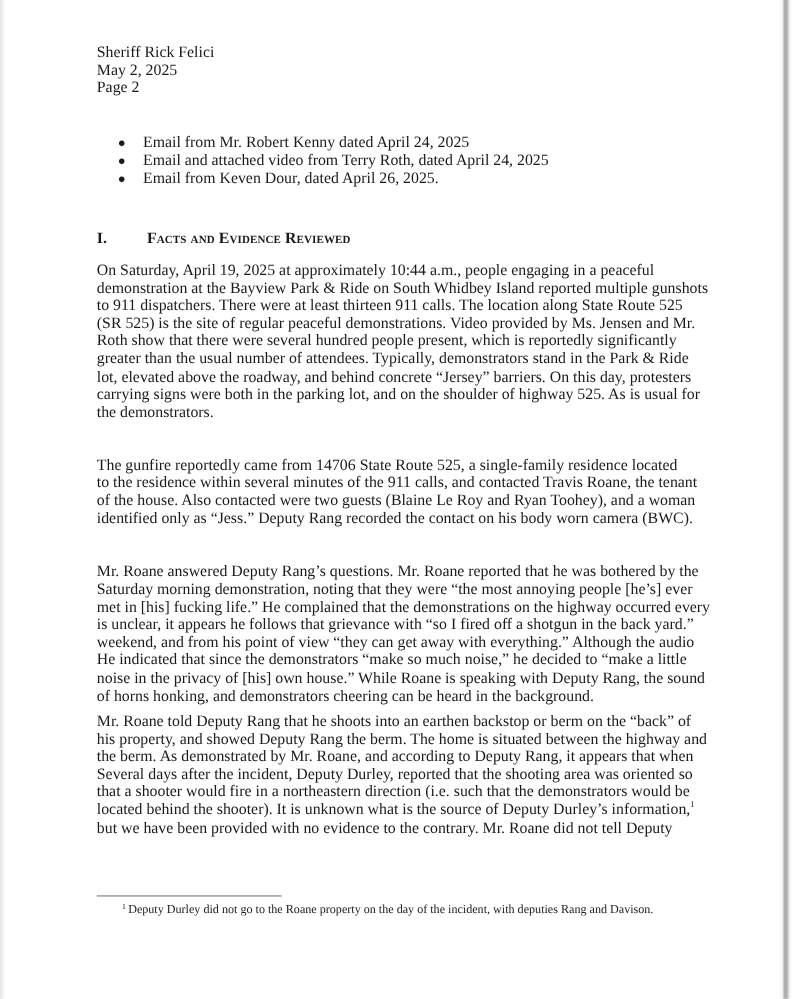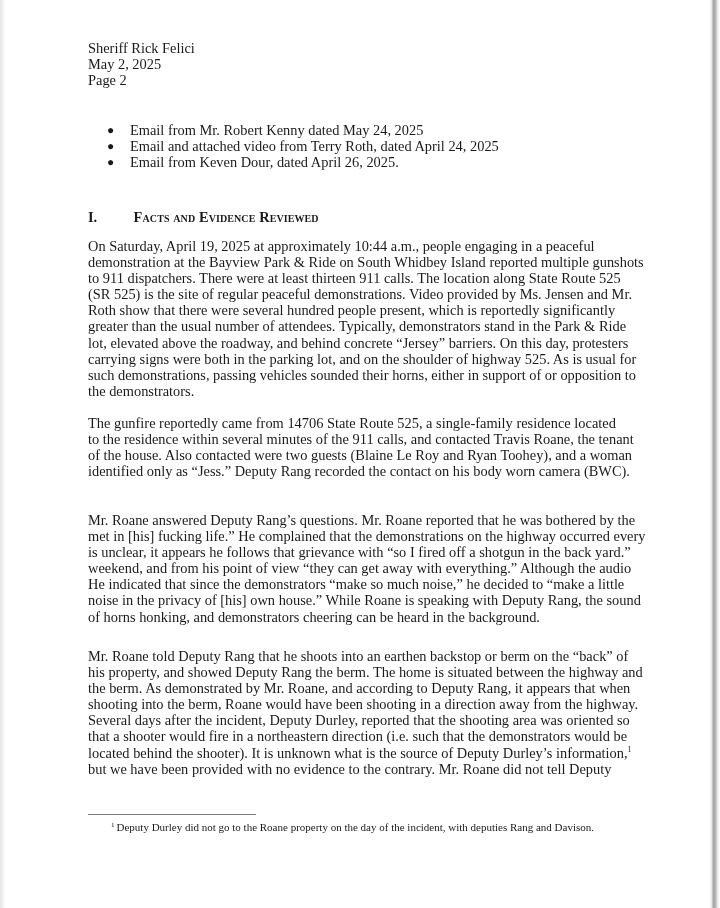--- a/index.html
+++ b/index.html
@@ -126,21 +126,21 @@
 <div class="page">
   <div>
     <span class="header-line">Sheriff Rick Felici</span>
     <span class="header-line">May 2, 2025</span>
     <span class="header-line">Page 2</span>
   </div>
 
   <ul class="bullets">
     <li>
       <span class="bullet">●</span>
-      <span>Email from Mr. Robert Kenny dated May 24, 2025</span>
+      <span>Email from Mr. Robert Kenny dated April 24, 2025</span>
     </li>
     <li>
       <span class="bullet">●</span>
       <span>Email and attached video from Terry Roth, dated April 24, 2025</span>
     </li>
     <li>
       <span class="bullet">●</span>
       <span>Email from Keven Dour, dated April 26, 2025.</span>
     </li>
   </ul>
@@ -152,46 +152,45 @@
 
   <p class="para p1">
     <span class="ln">On Saturday, April 19, 2025 at approximately 10:44 a.m., people engaging in a peaceful</span>
     <span class="ln">demonstration at the Bayview Park &amp; Ride on South Whidbey Island reported multiple gunshots</span>
     <span class="ln">to 911 dispatchers.  There were at least thirteen 911 calls.  The location along State Route 525</span>
     <span class="ln">(SR 525) is the site of regular peaceful demonstrations.  Video provided by Ms. Jensen and Mr.</span>
     <span class="ln">Roth show that there were several hundred people present, which is reportedly significantly</span>
     <span class="ln">greater than the usual number of attendees.  Typically, demonstrators stand in the Park &amp; Ride</span>
     <span class="ln">lot, elevated above the roadway, and behind concrete “Jersey” barriers.  On this day, protesters</span>
     <span class="ln">carrying signs were both in the parking lot, and on the shoulder of highway 525.  As is usual for</span>
-    <span class="ln">such demonstrations, passing vehicles sounded their horns, either in support of or opposition to</span>
     <span class="ln">the demonstrators.</span>
   </p>
 
   <p class="para p2">
     <span class="ln">The gunfire reportedly came from 14706 State Route 525, a single-family residence located</span>
     <span class="ln">to the residence within several minutes of the 911 calls, and contacted Travis Roane, the tenant</span>
     <span class="ln">of the house. Also contacted were two guests (Blaine Le Roy and Ryan Toohey), and a woman</span>
     <span class="ln">identified only as “Jess.”  Deputy Rang recorded the contact on his body worn camera (BWC).</span>
   </p>
 
   <p class="para p3">
     <span class="ln">Mr. Roane answered Deputy Rang’s questions.  Mr. Roane reported that he was bothered by the</span>
+    <span class="ln">Saturday morning demonstration, noting that they were “the most annoying people [he’s] ever</span>
     <span class="ln">met in [his] fucking life.”  He complained that the demonstrations on the highway occurred every</span>
     <span class="ln">is unclear, it appears he follows that grievance with “so I fired off a shotgun in the back yard.”</span>
     <span class="ln">weekend, and from his point of view “they can get away with everything.”   Although the audio</span>
     <span class="ln">He indicated that since the demonstrators “make so much noise,” he decided to “make a little</span>
     <span class="ln">noise in the privacy of [his] own house.”  While Roane is speaking with Deputy Rang, the sound</span>
     <span class="ln">of horns honking, and demonstrators cheering can be heard in the background.</span>
   </p>
 
   <p class="para p4">
     <span class="ln">Mr. Roane told Deputy Rang that he shoots into an earthen backstop or berm on the “back” of</span>
     <span class="ln">his property, and showed Deputy Rang the berm.  The home is situated between the highway and</span>
     <span class="ln">the berm.  As demonstrated by Mr. Roane, and according to Deputy Rang, it appears that when</span>
-    <span class="ln">shooting into the berm, Roane would have been shooting in a direction away from the highway.</span>
     <span class="ln">Several days after the incident, Deputy Durley, reported that the shooting area was oriented so</span>
     <span class="ln">that a shooter would fire in a northeastern direction (i.e. such that the demonstrators would be</span>
     <span class="ln"><span>located behind the shooter).  It is unknown what is the source of Deputy Durley’s information,</span><sup class="fn-ref">1</sup></span>
     <span class="ln">but we have been provided with no evidence to the contrary.  Mr. Roane did not tell Deputy</span>
   </p>
 </div>
 
 <div class="footnote-rule"></div>
 <div class="footnote">
   <sup>1</sup><span>Deputy Durley did not go to the Roane property on the day of the incident, with deputies Rang and Davison.</span>

